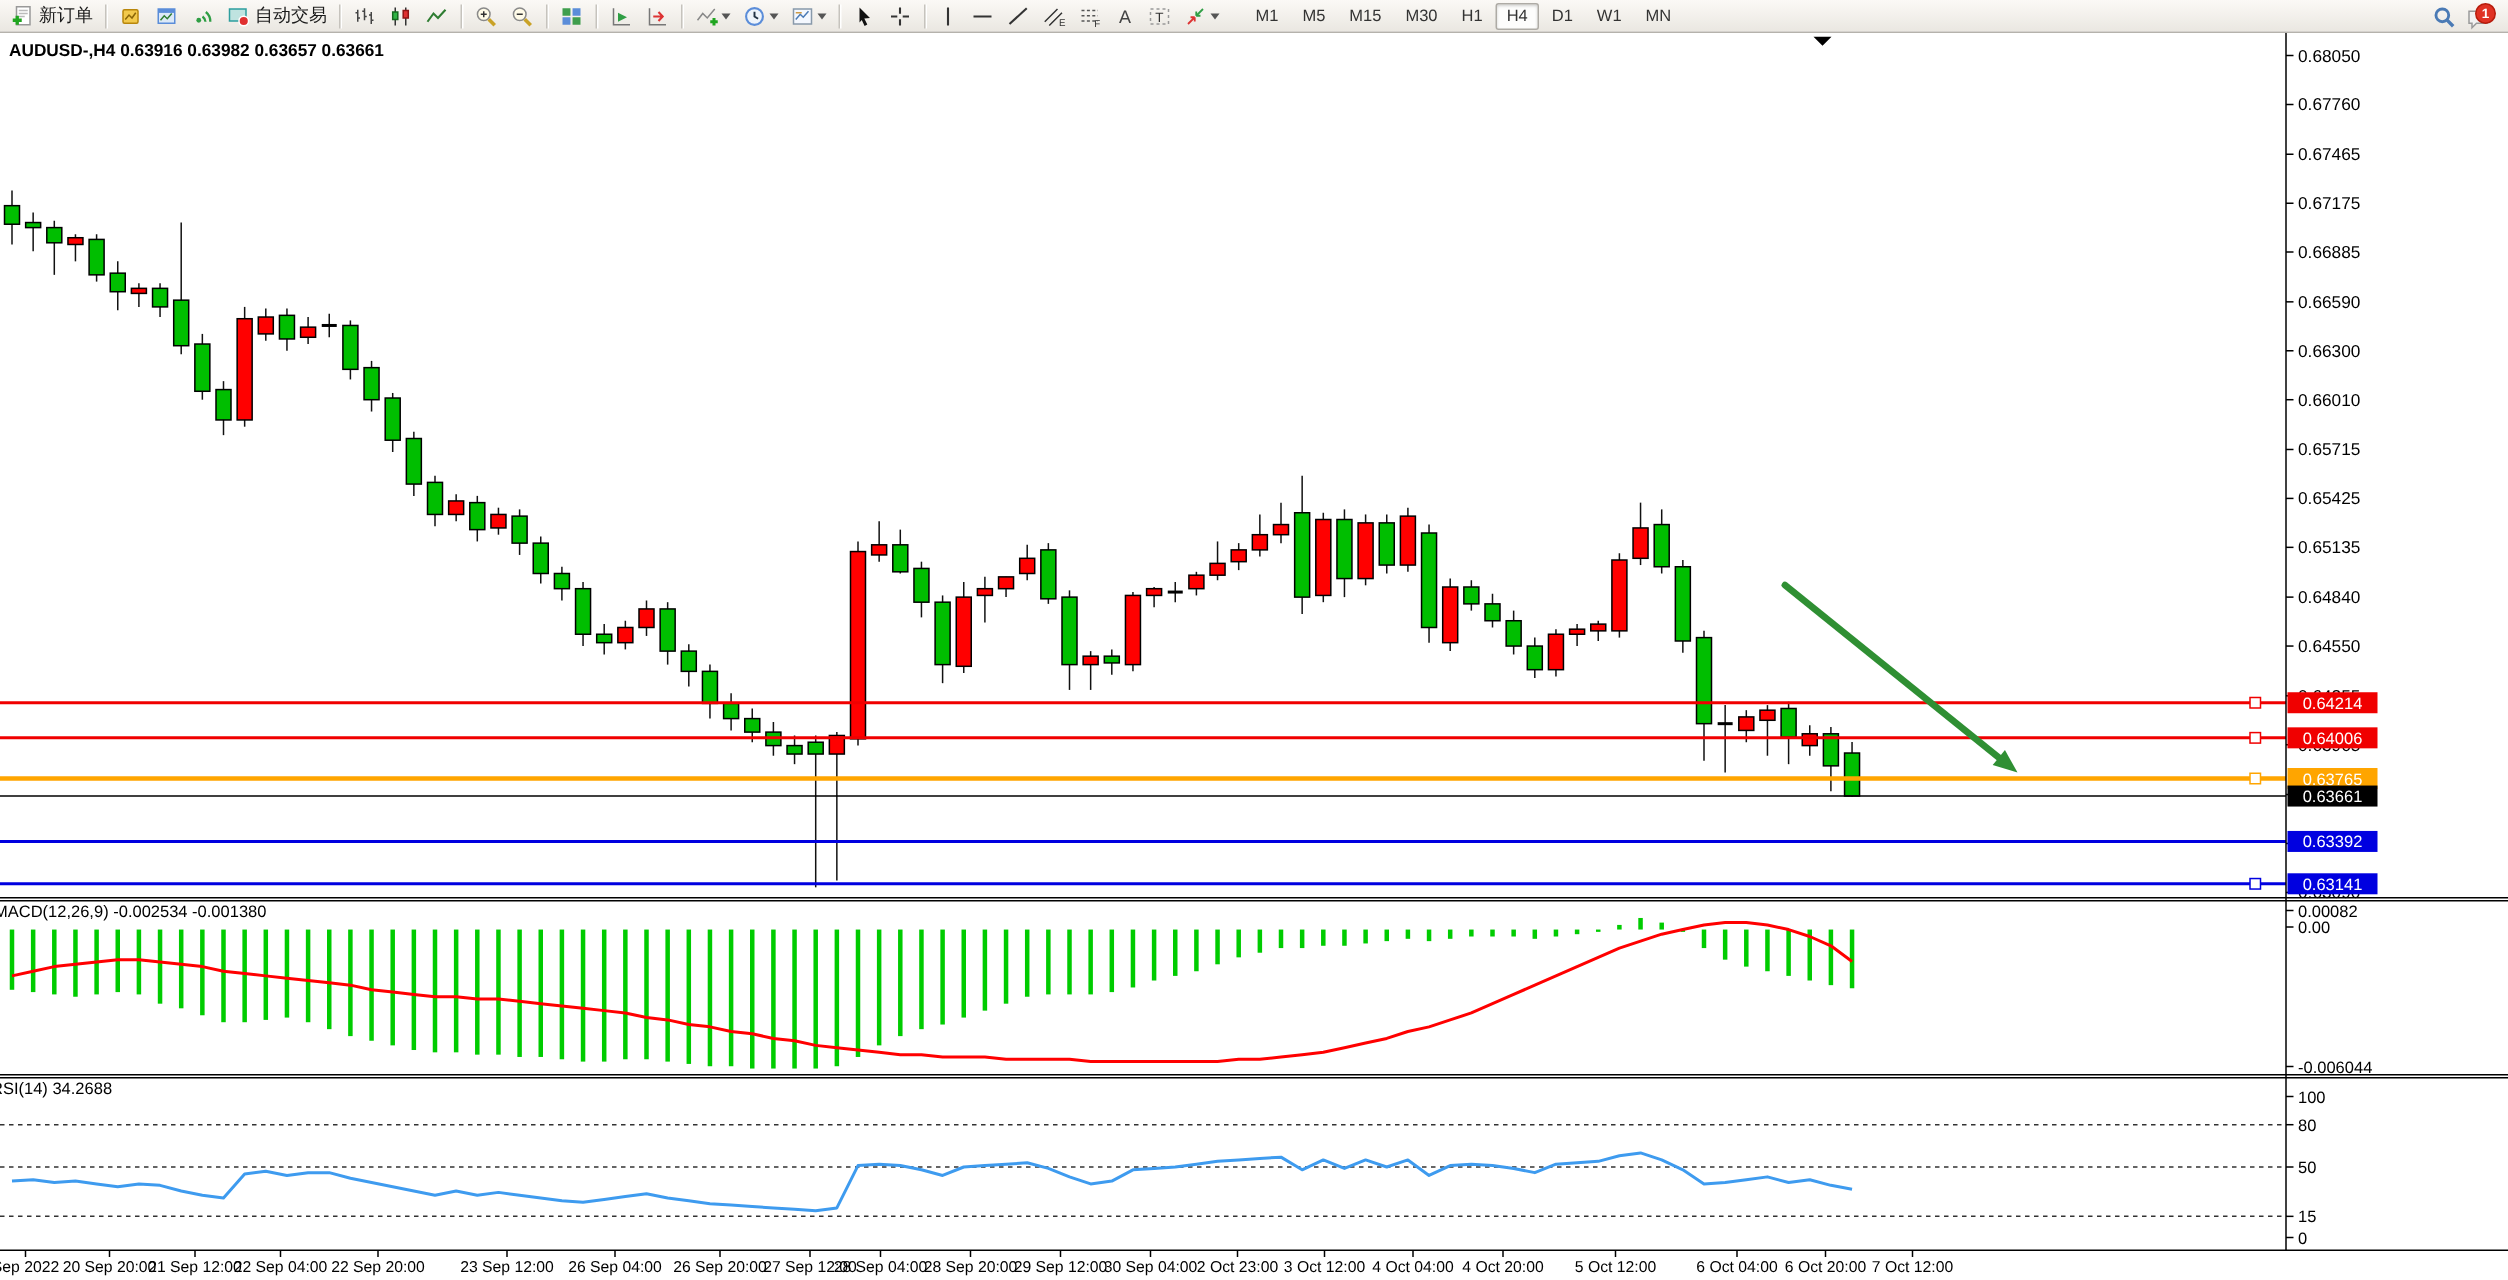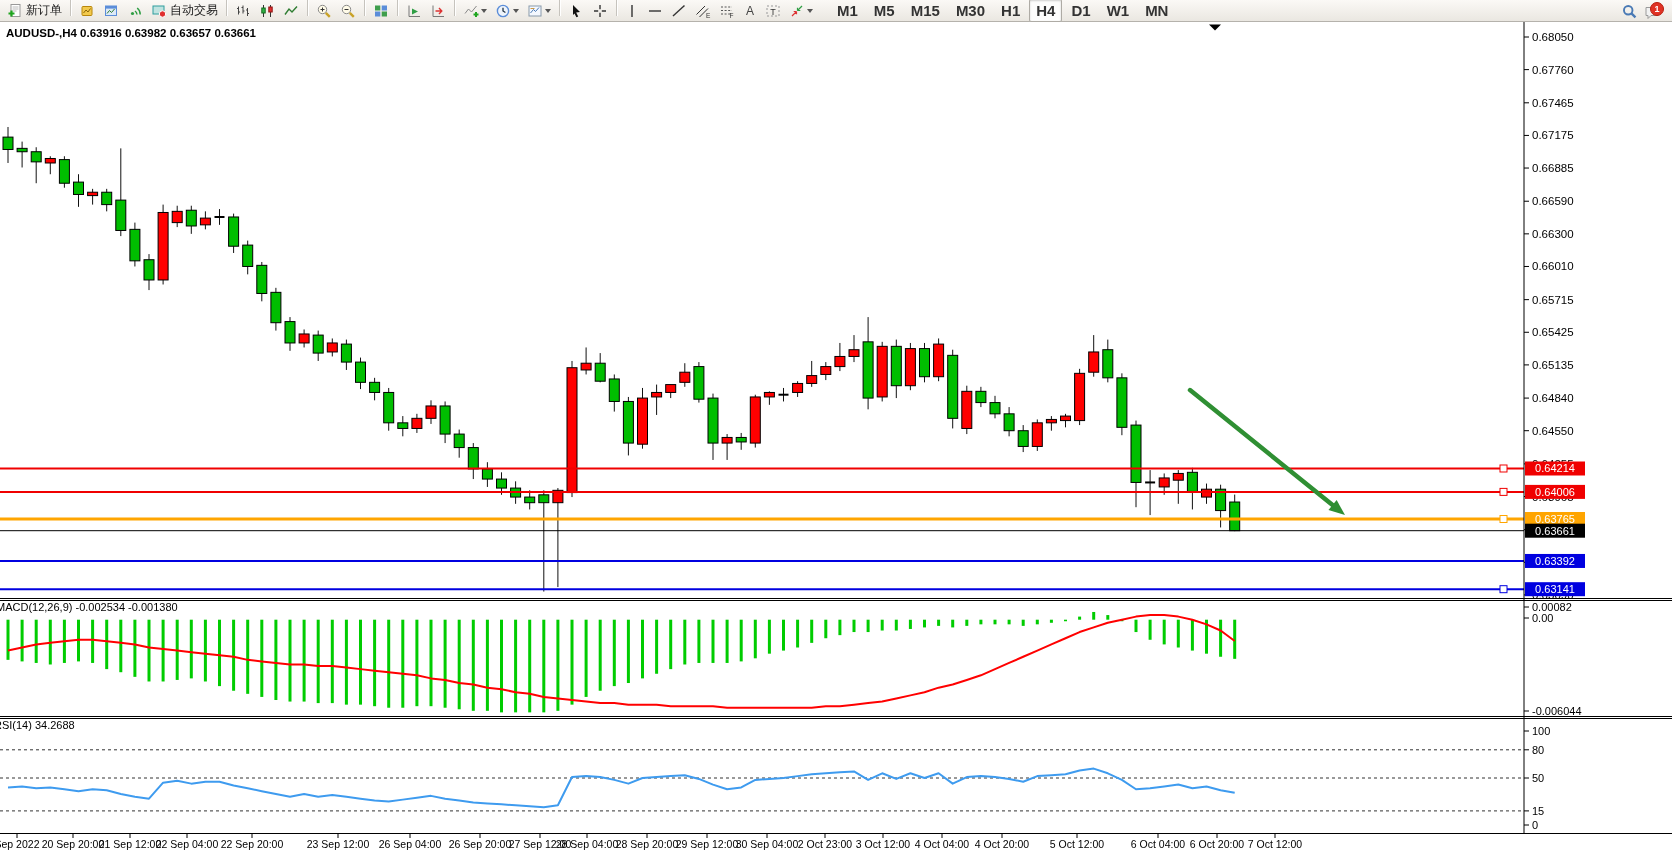--- a/index.html
+++ b/index.html
@@ -1,24 +1,24 @@
 <!DOCTYPE html>
 <html><head>
 <meta charset="utf-8">
 <style>
   html,body{margin:0;padding:0}
   body{width:1672px;height:853px;overflow:hidden;background:#fff;font-family:"Liberation Sans",sans-serif;position:relative}
-  .toolbar{position:absolute;top:0;left:0;width:1672px;height:22px;background:linear-gradient(#fbf9f6,#eae7e1);border-bottom:1px solid #b5b2ac;display:flex;padding:0 3px;z-index:5;box-sizing:border-box}
+  .toolbar{position:absolute;top:0;left:0;width:1672px;height:22px;background:linear-gradient(#fbf9f6,#eae7e1);border-bottom:1px solid #b5b2ac;display:flex;align-items:center;padding:0 3px;z-index:5;box-sizing:border-box}
   .tb-btn{display:inline-flex;align-items:center;height:19px;padding:0 2px;margin:0 1px;border:1px solid transparent;border-radius:2px}
   .tb-btn svg{display:block}
   .tb-label{font-size:12px;color:#1a1a1a;margin-left:3px;white-space:nowrap}
   .tb-sep{width:1px;height:16px;background:#c6c3bd;margin:0 4px;box-shadow:1px 0 0 #fff}
   .caret{margin-left:2px;width:0;height:0;border-left:3px solid transparent;border-right:3px solid transparent;border-top:4px solid #555}
   .periods{display:flex;align-items:center;margin-left:12px}
-  .period-btn{font-size:15px;font-weight:bold;color:#333;padding:2px 6px;margin:0 1px;border:1px solid transparent;border-radius:2px}
+  .period-btn{font-size:11px;font-weight:normal;color:#333;padding:2px 6px;margin:0 1px;border:1px solid transparent;border-radius:2px}
   .period-btn.active{background:#fdfdfc;border-color:#aeaba5;box-shadow:inset 0 1px 2px rgba(0,0,0,.18)}
   .tb-right{position:absolute;right:8px;top:0;height:22px;display:flex;align-items:center}
   .notif{position:relative;width:20px;height:18px;margin-left:6px}
   .notif-count{position:absolute;top:0;right:0;min-width:12px;height:12px;background:#e03224;border:1px solid #b71c0c;border-radius:7px;color:#fff;font-size:9px;font-weight:bold;text-align:center;line-height:12px}
   #chart-root{position:absolute;top:22px;left:0;width:1672px;height:831px}
   svg text{font-family:"Liberation Sans",sans-serif}
 </style>
 </head>
 <body>
 

